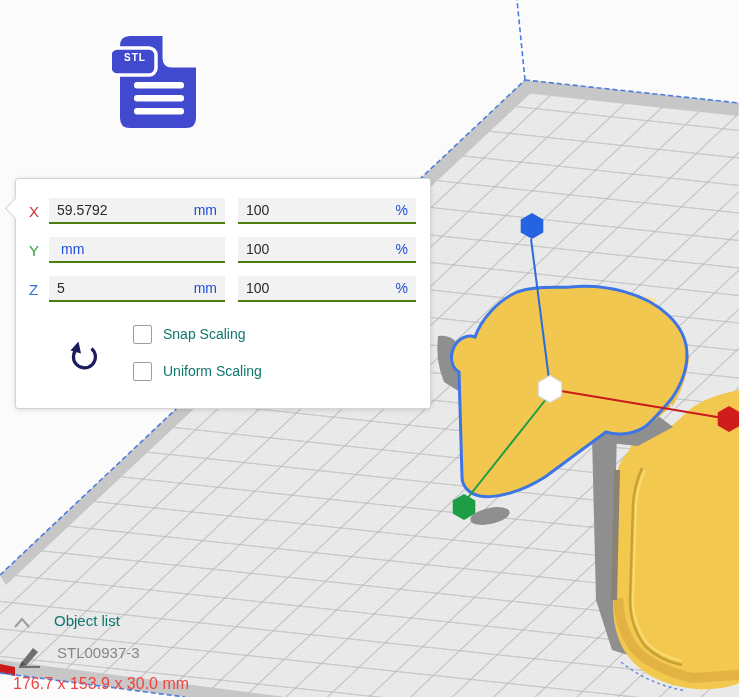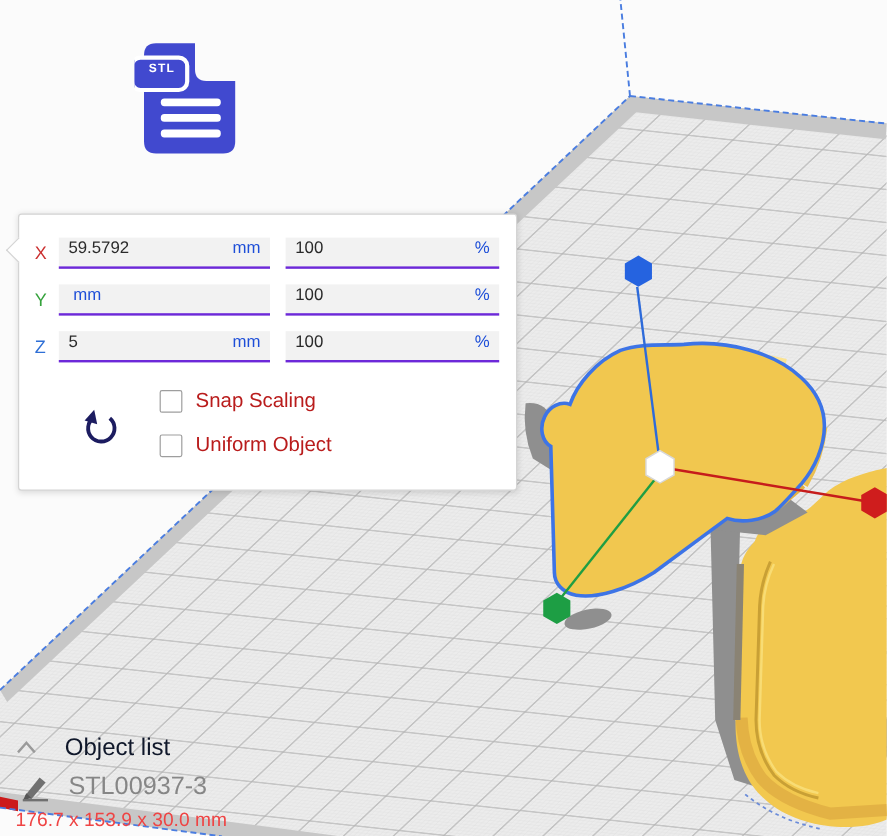--- a/index.html
+++ b/index.html
@@ -14,37 +14,37 @@
 
   
   .panel{position:absolute;left:15px;top:178px;width:414px;height:229px;background:#ffffff;
        border:1px solid #d4d4d4;border-radius:3px;box-shadow:0 1px 5px rgba(0,0,0,.13);z-index:5;}
   .panel-notch{position:absolute;left:-8px;top:22px;width:14px;height:14px;background:#ffffff;
        border-left:1px solid #d4d4d4;border-bottom:1px solid #d4d4d4;transform:rotate(45deg);}
   .axis-row{position:absolute;left:0;width:100%;height:28px;}
   .axis-row.r0{top:19px}.axis-row.r1{top:58px}.axis-row.r2{top:97px}
   .axis-label{position:absolute;left:13px;top:5px;font-size:15px;width:18px;}
   .axis-x{color:#cb3030}.axis-y{color:#35a23c}.axis-z{color:#2e6fd6}
-  .field{position:absolute;top:0;height:26px;background:#f2f2f2;border-bottom:2px solid #6d28d9;
-       display:flex;align-items:flex-start;padding:0 8px;box-sizing:border-box;}
+  .field{position:absolute;top:0;height:26px;background:#f2f2f2;border-bottom:2px solid #4d7c0f;
+       display:flex;align-items:center;padding:0 8px;box-sizing:border-box;}
   .field.mm{left:33px;width:176px}
   .field.pct{left:222px;width:178px}
   .field input{border:none;background:transparent;outline:none;flex:1;min-width:0;
        font-family:"Liberation Sans",sans-serif;font-size:14px;color:#2a2a2a;padding:0;}
   .unit{color:#1d4ed8;font-size:14px;margin-left:4px;}
   .reset-btn{position:absolute;left:48px;top:158px;width:40px;height:40px;cursor:pointer;}
   .cb-row{position:absolute;left:117px;height:20px;display:flex;align-items:center;}
   .cb-row.c0{top:145px}.cb-row.c1{top:182px}
   .checkbox{width:17px;height:17px;border:1px solid #9e9e9e;border-radius:2px;background:#fff;}
-  .cb-label{margin-left:11px;font-size:17px;color:#b91c1c;}
+  .cb-label{margin-left:11px;font-size:14px;color:#0f766e;}
 
   
   .ov{position:absolute;z-index:2;}
-  .objlist-title{left:54px;top:612px;font-size:20px;color:#0f172a;text-align:right;}
-  .objlist-item{left:57px;top:644px;font-size:21px;color:#868686;}
+  .objlist-title{left:54px;top:612px;font-size:15px;color:#0f766e;text-align:right;}
+  .objlist-item{left:57px;top:644px;font-size:15px;color:#868686;}
   .dims{left:13px;top:675px;font-size:16px;color:#ef4444;}
   .chev{left:13px;top:616px;width:20px;height:14px;cursor:pointer;}
   .pencil{left:14px;top:640px;width:28px;height:28px;}
 </style>
 </head>
 <body>
 
 <svg id="scene" width="739" height="697" viewBox="0 0 739 697">
   <defs>
     <pattern id="grid" width="10" height="10" patternUnits="userSpaceOnUse" patternTransform="matrix(3.73,0.40,-2.62,2.47,525,80)">
@@ -206,21 +206,21 @@
       <polygon points="6.5,13.5 17,16.5 14.5,4.5" fill="#1c1c60"></polygon>
     </svg>
   </div>
 
   <div class="cb-row c0">
     <div class="checkbox" role="checkbox" aria-checked="false"></div>
     <span class="cb-label">Snap Scaling</span>
   </div>
   <div class="cb-row c1">
     <div class="checkbox" role="checkbox" aria-checked="false"></div>
-    <span class="cb-label">Uniform Object</span>
+    <span class="cb-label">Uniform Scaling</span>
   </div>
 </div>
 
 <svg class="ov chev" viewBox="0 0 20 14">
   <polyline points="2,11 9,3 16,11" fill="none" stroke="#9a9a9a" stroke-width="2"></polyline>
 </svg>
 <div class="ov objlist-title">Object list</div>
 
 <svg class="ov pencil" viewBox="0 0 28 28">
   <polygon points="7,23 19,8 24,12 12,26" fill="#707070"></polygon>

